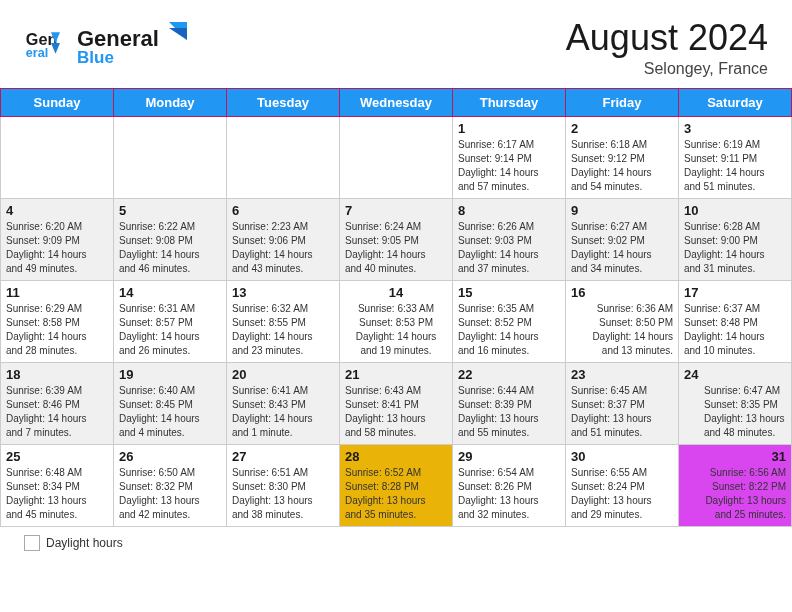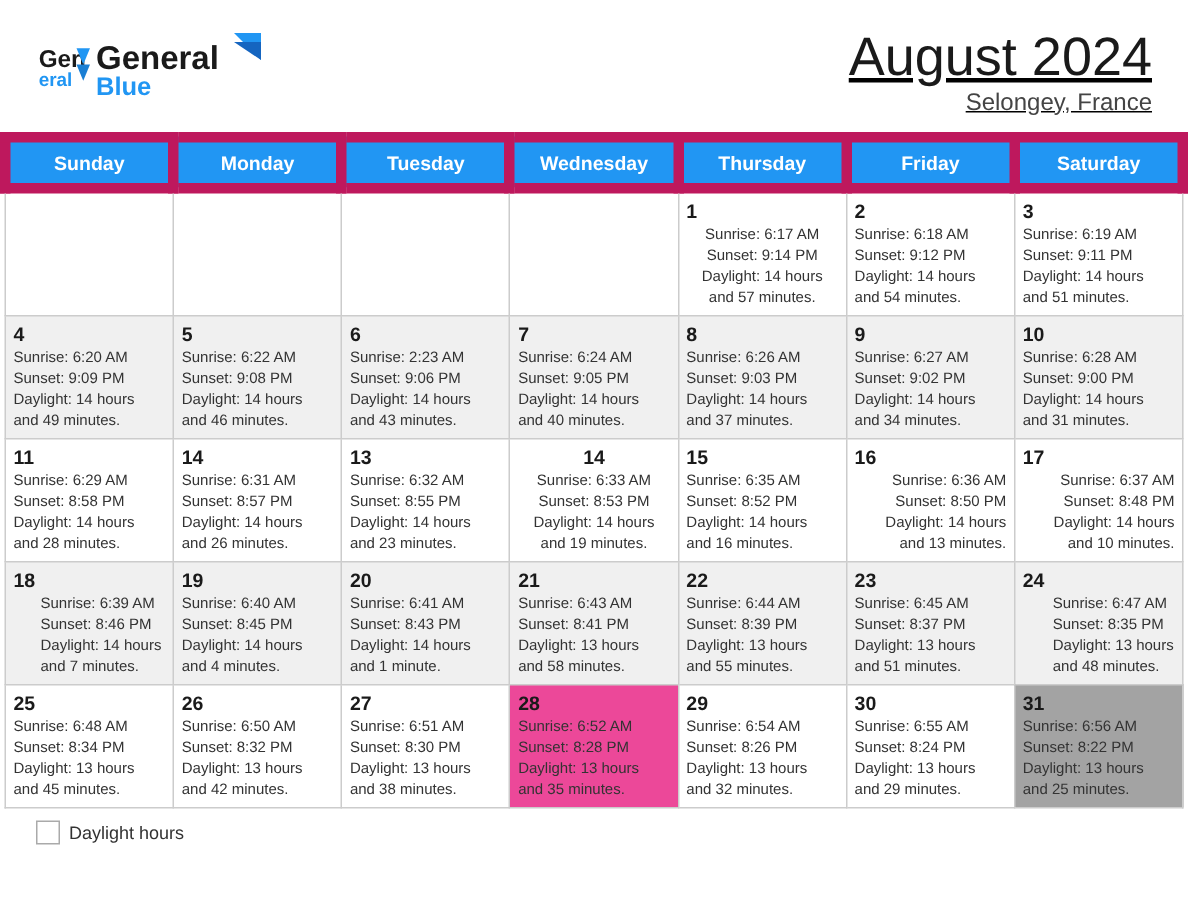--- a/index.html
+++ b/index.html
@@ -12,29 +12,29 @@
     }
     .header {
       display: flex;
       justify-content: space-between;
       align-items: flex-start;
       padding: 18px 24px 10px 24px;
     }
     .logo {
       display: flex;
       align-items: center;
+      gap: 13px;
     }
     .logo-icon {
       width: 36px;
       height: 36px;
       margin-right: 4px;
     }
     .title-block {
       text-align: right;
-      text-decoration: underline;
     }
     .month-year {
       font-size: 36px;
       font-weight: normal;
       color: #1a1a1a;
       line-height: 1.1;
     }
     .location {
       font-size: 16px;
       color: #444;
@@ -45,21 +45,21 @@
       border-collapse: collapse;
       margin: 0;
     }
     .calendar th {
       background: #2196f3;
       color: #fff;
       font-size: 13px;
       font-weight: bold;
       padding: 6px 4px;
       text-align: center;
-      border: 7px solid #be185d;
+      border: 1px solid #be185d;
     }
     .calendar td {
       border: 1px solid #ccc;
       vertical-align: top;
       padding: 4px 5px;
       width: calc(100% / 7);
       min-height: 80px;
       font-size: 10.5px;
       color: #222;
       background: #fff;
@@ -140,21 +140,21 @@
       </tr>
   </thead>
   <tbody id="calendar-body">
   <tr>
         <td class="empty" style="background: rgb(255, 255, 255);"></td>
         <td class="empty" style="background: rgb(255, 255, 255);"></td>
         <td class="empty" style="background: rgb(255, 255, 255);"></td>
         <td class="empty" style="background: rgb(255, 255, 255);"></td>
         <td style="background: rgb(255, 255, 255);">
           <span class="day-number">1</span>
-          <div class="day-info" style="white-space: pre-line; text-align: center;">Sunrise: 6:17 AM
+          <div class="day-info" style="white-space: pre-line;">Sunrise: 6:17 AM
 Sunset: 9:14 PM
 Daylight: 14 hours
 and 57 minutes.</div>
         </td>
         <td style="background: rgb(255, 255, 255);">
           <span class="day-number">2</span>
           <div class="day-info" style="white-space: pre-line;">Sunrise: 6:18 AM
 Sunset: 9:12 PM
 Daylight: 14 hours
 and 54 minutes.</div>
@@ -256,30 +256,30 @@
         </td>
         <td style="background: rgb(255, 255, 255);">
           <span class="day-number">16</span>
           <div class="day-info" style="white-space: pre-line; text-align: right;">Sunrise: 6:36 AM
 Sunset: 8:50 PM
 Daylight: 14 hours
 and 13 minutes.</div>
         </td>
         <td style="background: rgb(255, 255, 255);">
           <span class="day-number">17</span>
-          <div class="day-info" style="white-space: pre-line; text-align: right;">Sunrise: 6:37 AM
+          <div class="day-info" style="white-space: pre-line;">Sunrise: 6:37 AM
 Sunset: 8:48 PM
 Daylight: 14 hours
 and 10 minutes.</div>
         </td>
       </tr>
       <tr>
         <td style="background: rgb(240, 240, 240);">
           <span class="day-number">18</span>
-          <div class="day-info" style="white-space: pre-line; margin-left: 18px;">Sunrise: 6:39 AM
+          <div class="day-info" style="white-space: pre-line;">Sunrise: 6:39 AM
 Sunset: 8:46 PM
 Daylight: 14 hours
 and 7 minutes.</div>
         </td>
         <td style="background: rgb(240, 240, 240);">
           <span class="day-number">19</span>
           <div class="day-info" style="white-space: pre-line;">Sunrise: 6:40 AM
 Sunset: 8:45 PM
 Daylight: 14 hours
 and 4 minutes.</div>
@@ -335,42 +335,42 @@
 Daylight: 13 hours
 and 42 minutes.</div>
         </td>
         <td style="background: rgb(255, 255, 255);">
           <span class="day-number">27</span>
           <div class="day-info" style="white-space: pre-line;">Sunrise: 6:51 AM
 Sunset: 8:30 PM
 Daylight: 13 hours
 and 38 minutes.</div>
         </td>
-        <td style="background: #ec4899;">
+        <td style="background: #eab308;">
           <span class="day-number">28</span>
           <div class="day-info" style="white-space: pre-line;">Sunrise: 6:52 AM
 Sunset: 8:28 PM
 Daylight: 13 hours
 and 35 minutes.</div>
         </td>
         <td style="background: rgb(255, 255, 255);">
           <span class="day-number">29</span>
           <div class="day-info" style="white-space: pre-line;">Sunrise: 6:54 AM
 Sunset: 8:26 PM
 Daylight: 13 hours
 and 32 minutes.</div>
         </td>
         <td style="background: rgb(255, 255, 255);">
           <span class="day-number">30</span>
           <div class="day-info" style="white-space: pre-line;">Sunrise: 6:55 AM
 Sunset: 8:24 PM
 Daylight: 13 hours
 and 29 minutes.</div>
         </td>
-        <td style="background: #a3a3a3;">
+        <td style="background: #d946ef; text-align: right;">
           <span class="day-number">31</span>
           <div class="day-info" style="white-space: pre-line;">Sunrise: 6:56 AM
 Sunset: 8:22 PM
 Daylight: 13 hours
 and 25 minutes.</div>
         </td>
       </tr>
     </tbody>
 </table>
 

